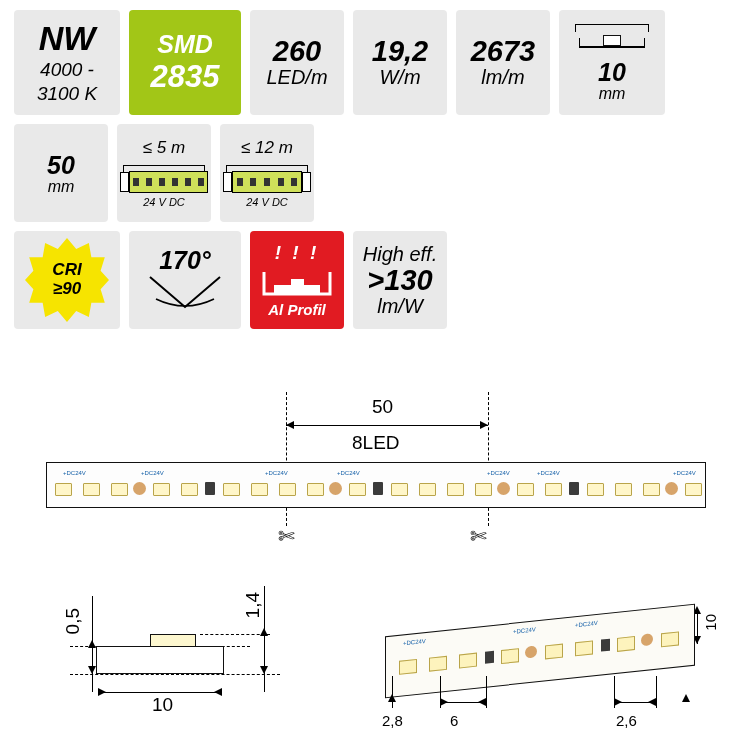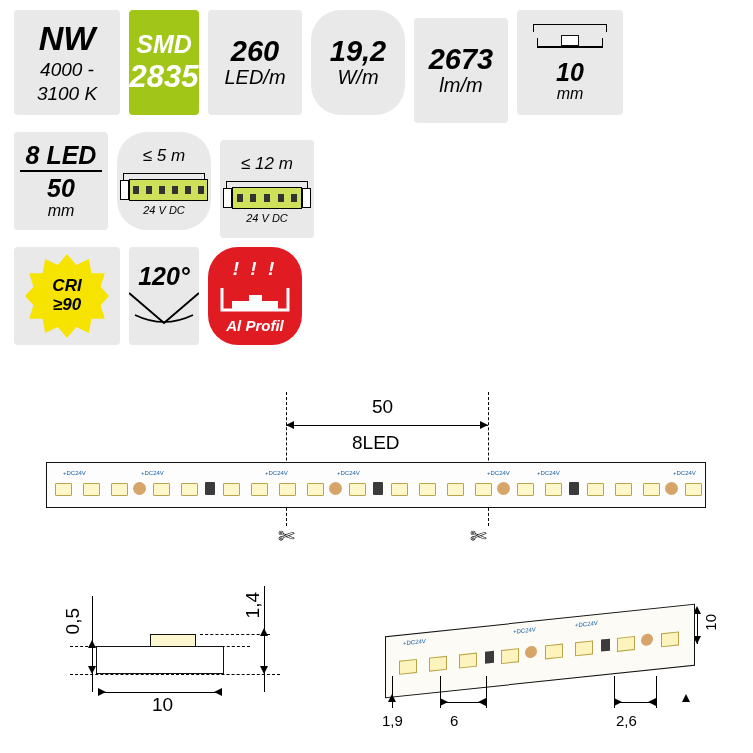--- a/index.html
+++ b/index.html
@@ -10,24 +10,24 @@
   .grid{position:absolute;left:14px;top:10px;width:726px;font-style:italic;}
   .row{display:flex;gap:9px;margin-bottom:9px;}
   .cell{background:#e9e9e9;border-radius:4px;box-sizing:border-box;
         display:flex;flex-direction:column;align-items:center;justify-content:center;
         position:relative;overflow:hidden;}
   .r1 .cell{height:105px;}
   .r2 .cell{height:98px;}
   .r3 .cell{height:98px;}
 
   .w1{width:106px;}
-  .w2{width:70px;}
+  .w2{width:112px;}
   .w3{width:94px;}
-  .w4{width:94px;border-radius:30px;}
-  .w5{width:94px;margin-top:8px;}
+  .w4{width:94px;}
+  .w5{width:94px;}
   .w6{width:106px;}
 
   .green{background:#a2c617;}
   .teal{color:#199e8e;}
   .red{background:#e11b22;}
 
   .big{font-weight:bold;font-size:29px;line-height:1.04;}
   .big2{font-weight:bold;font-size:25px;line-height:1.05;}
   .mid{font-size:20px;line-height:1.12;}
   .sml{font-size:16px;line-height:1.15;}
@@ -157,21 +157,20 @@
         <div class="big2">10</div>
         <div class="sml">mm</div>
       </div>
     </div>
 
     <div class="row r2">
 
 
 
       <div class="cell w3">
-        <div class="big2 hl" style="padding:0 6px 2px 6px;">8 LED</div>
         <div class="big2" style="margin-top:3px;">50</div>
         <div class="sml">mm</div>
       </div>
 
       <div class="cell w4">
         <div class="reelwrap">
           <div class="reelTop">≤ 5 m</div>
           <div style="position:relative;height:10px;">
             <div class="hr" style="left:3px;top:4px;width:82px;"></div>
             <div class="vr" style="left:3px;top:4px;height:8px;"></div>
@@ -219,21 +218,21 @@
     <div class="row r3">
 
       <div class="cell w1">
         <div class="star">
           <b>CRI</b>
           <b>≥90</b>
         </div>
       </div>
 
       <div class="cell w2">
-        <div class="big2">120°</div>
+        <div class="big2">170°</div>
         <div class="beam">
           <svg width="86" height="40" viewBox="0 0 86 40">
             <path d="M8,4 L43,34 L78,4" stroke="#000" stroke-width="2" fill="none"></path>
             <path d="M14,26 Q43,40 72,26" stroke="#000" stroke-width="1.6" fill="none"></path>
           </svg>
         </div>
       </div>
 
 
       <div class="cell w4 red">
@@ -241,20 +240,25 @@
         <div style="width:74px;height:30px;position:relative;margin:4px 0 3px 0;">
           <svg width="74" height="30" viewBox="0 0 74 30">
             <path d="M4,4 L4,26 L70,26 L70,4" stroke="#fff" stroke-width="3" fill="none"></path>
             <rect x="14" y="17" width="46" height="8" fill="#fff"></rect>
             <rect x="31" y="11" width="13" height="7" fill="#fff"></rect>
           </svg>
         </div>
         <div class="alp">Al Profil</div>
       </div>
 
+      <div class="cell w5">
+        <div class="mid">High eff.</div>
+        <div class="big">&gt;130</div>
+        <div class="mid">lm/W</div>
+      </div>
     </div>
   </div>
 
   <div>
 
     <div class="lbl" style="left:372px;top:396px;">50</div>
     <div class="hr" style="left:286px;top:425px;width:202px;"></div>
     <div class="arrowL" style="left:286px;top:421px;"></div>
     <div class="arrowR" style="left:480px;top:421px;"></div>
     <div class="lbl" style="left:352px;top:432px;">8LED</div>
@@ -370,18 +374,18 @@
     <div class="arrowUp" style="left:682px;top:694px;"></div>
 
     <div class="hr" style="left:440px;top:702px;width:46px;"></div>
     <div class="arrowR" style="left:440px;top:698px;"></div>
     <div class="arrowL" style="left:478px;top:698px;"></div>
 
     <div class="hr" style="left:614px;top:702px;width:42px;"></div>
     <div class="arrowR" style="left:614px;top:698px;"></div>
     <div class="arrowL" style="left:648px;top:698px;"></div>
 
-    <div class="lblS" style="left:382px;top:712px;">1,9</div>
+    <div class="lblS" style="left:382px;top:712px;">2,8</div>
     <div class="lblS" style="left:450px;top:712px;">6</div>
     <div class="lblS" style="left:616px;top:712px;">2,6</div>
   </div>
 
 </div>
 
 </body></html>

